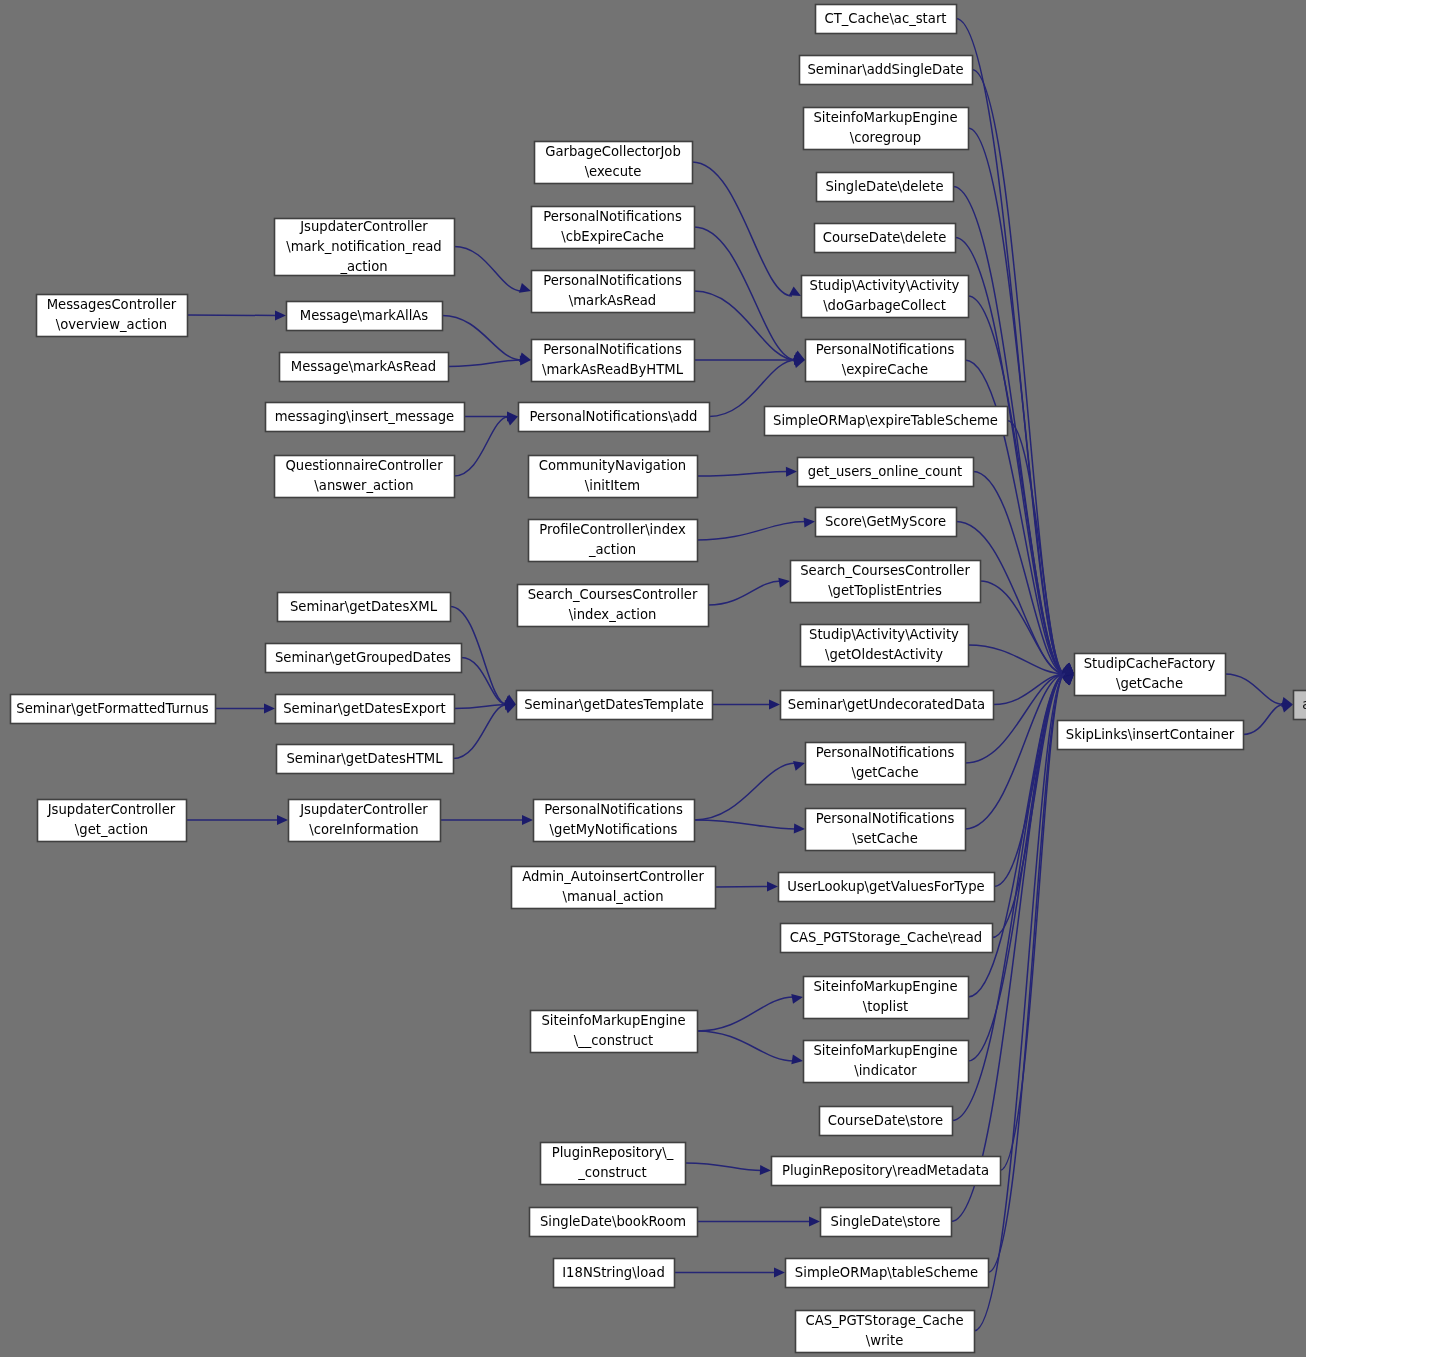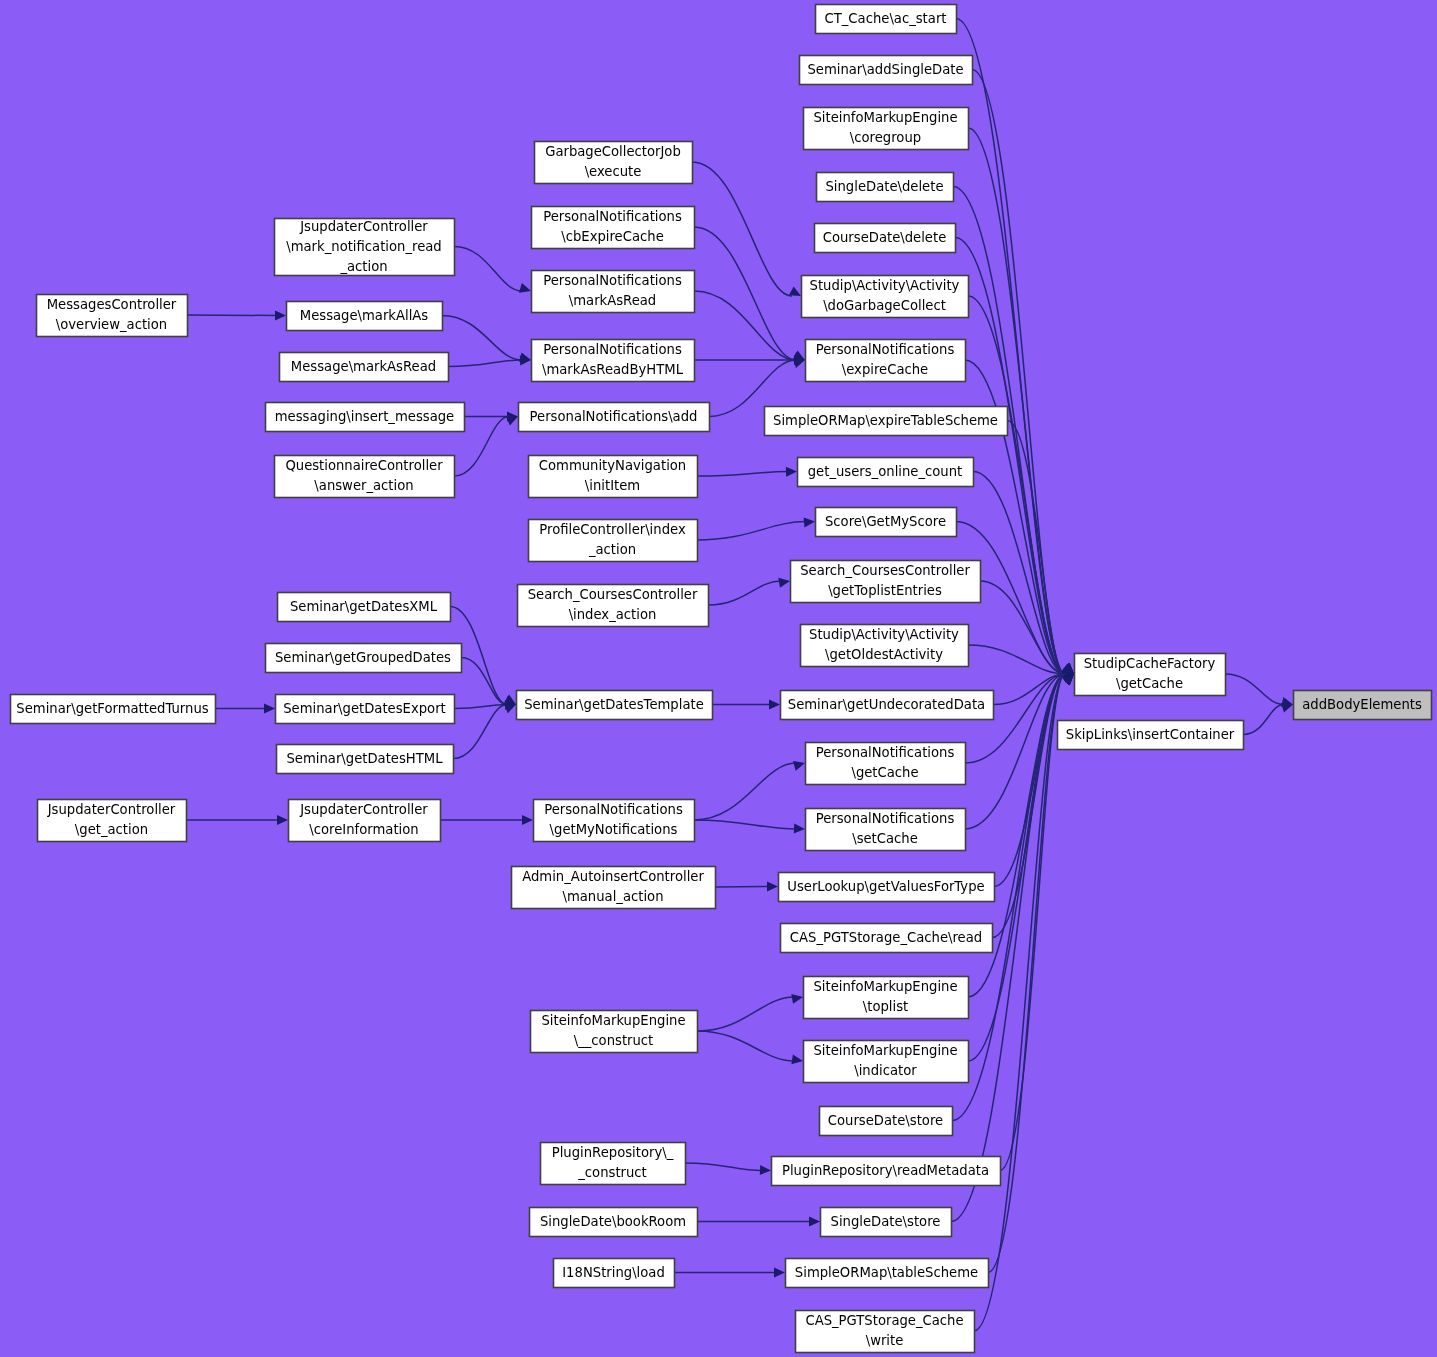--- a/index.html
+++ b/index.html
@@ -1,17 +1,17 @@
 <!DOCTYPE html>
 <html><head>
 <meta charset="utf-8">
 <style>
   html,body{margin:0;padding:0;background:#ffffff;}
   body{font-family:"DejaVu Sans","Liberation Sans",sans-serif;}
-  #graph-wrap{position:relative;width:1437px;height:1357px;background:#8b5cf6;overflow:hidden;}
+  #graph-wrap{position:relative;width:1306px;height:1357px;background:#737373;overflow:hidden;}
   svg#callgraph{display:block;width:1437px;height:1357px;}
   .node-box{fill:#ffffff;stroke:#404040;stroke-width:1.6px;}
   .node-box.highlight{fill:#bfbfbf;stroke:#404040;stroke-width:1.6px;}
   .node-label{font-family:"DejaVu Sans","Liberation Sans",sans-serif;font-size:13.2px;fill:#000000;
      text-anchor:middle;dominant-baseline:middle;white-space:pre;}
   .edge{fill:none;stroke:#252575;stroke-width:1.5px;}
   .arrowhead{fill:#1b1b6b;stroke:none;}
 </style>
 </head>
 <body>

